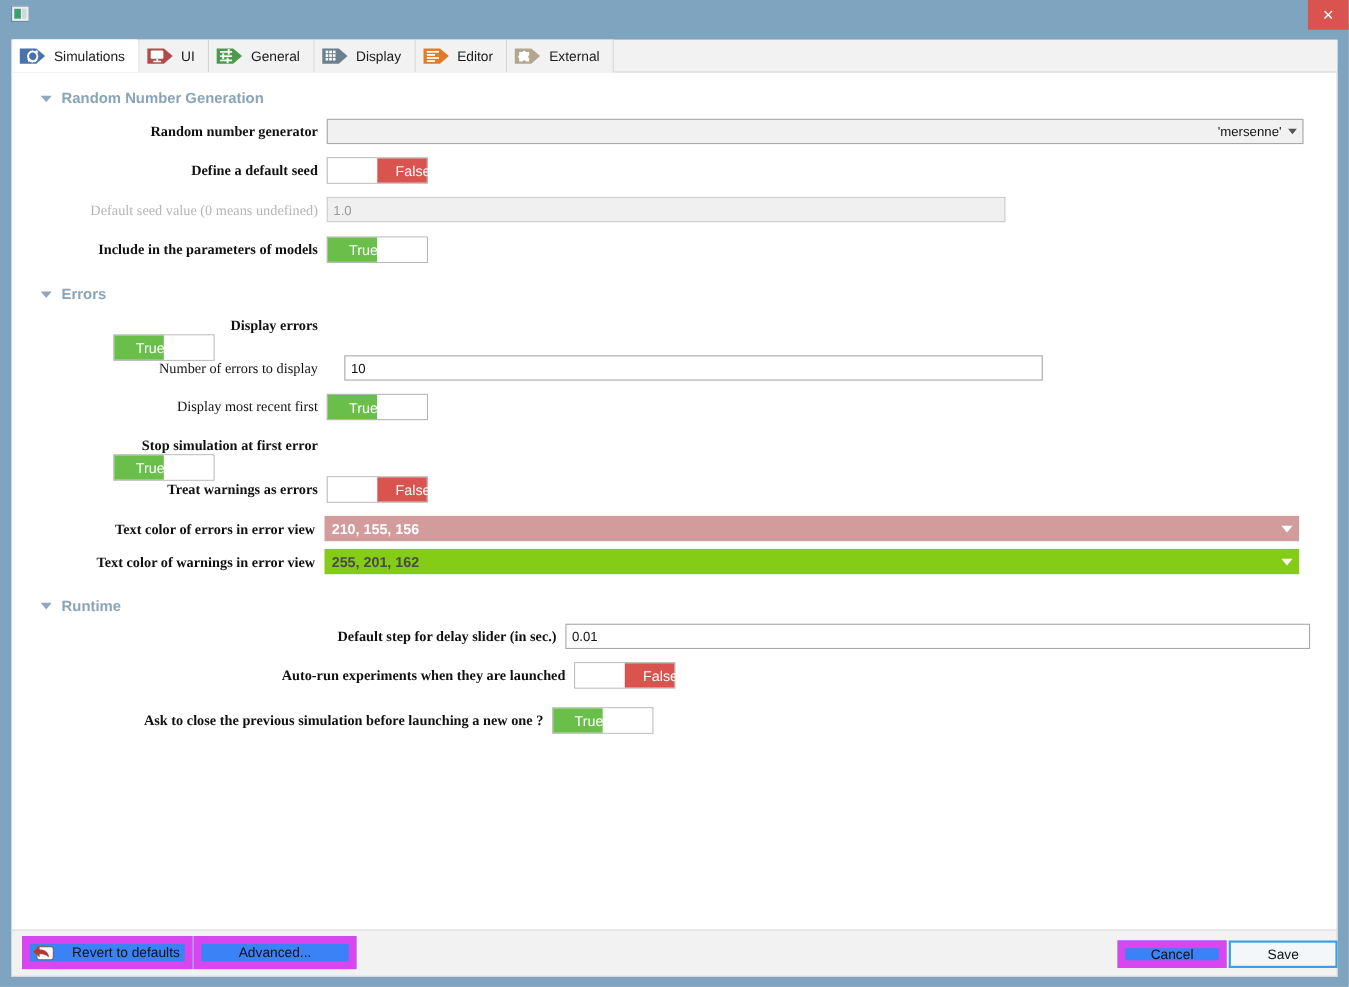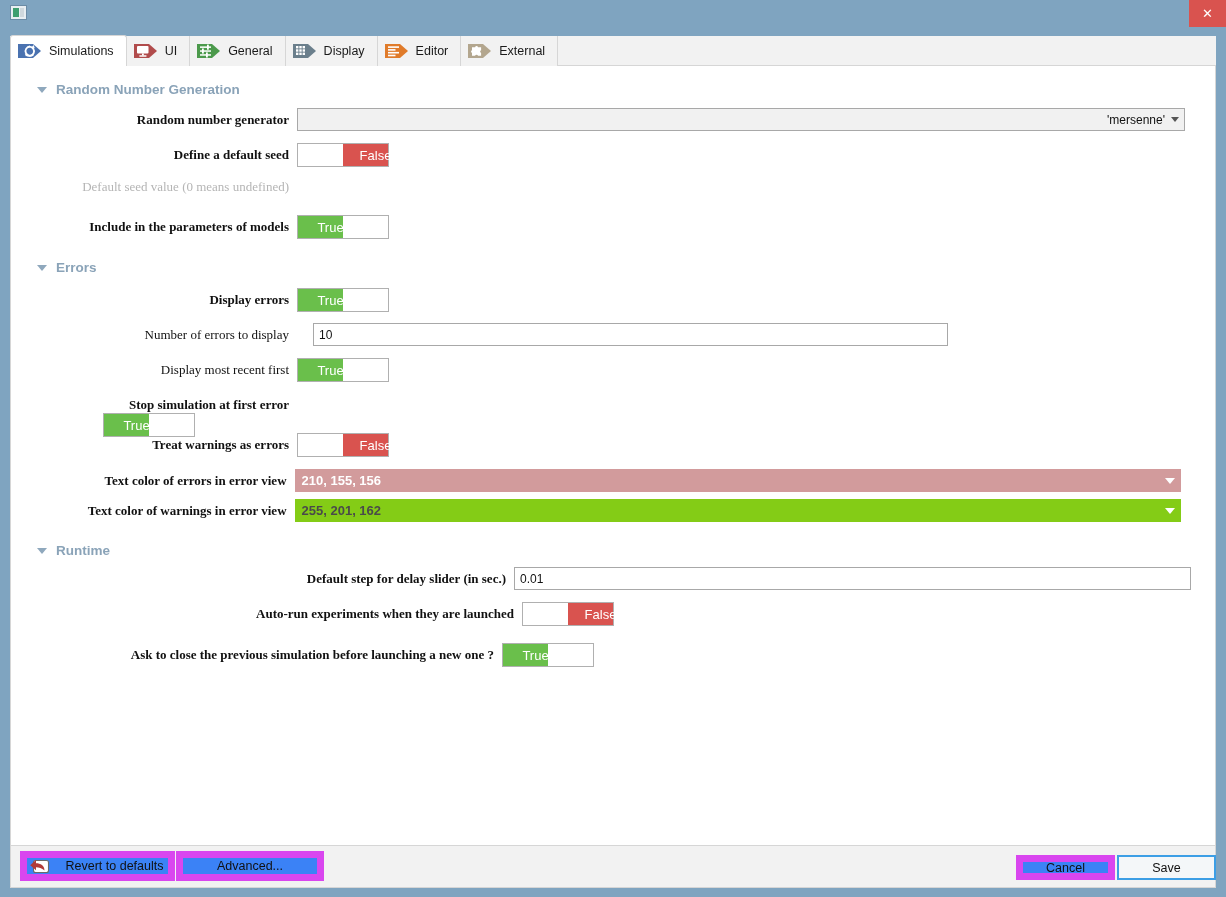--- a/index.html
+++ b/index.html
@@ -368,36 +368,39 @@
     <div class="row" style="left:0px; top:77px;">
       <div class="rlabel" style="width:278px;">Define a default seed</div>
       <div class="toggle off" style="margin-left:8px;">
         <div class="half left"></div>
         <div class="half right">False</div>
       </div>
     </div>
 
     <div class="row" style="left:0px; top:113px; width:1180px;">
       <div class="rlabel dim" style="width:278px;">Default seed value (0 means undefined)</div>
+      <div class="tinput disabled" style="margin-left:8px; width:617px;">
+        <span>1.0</span>
+      </div>
     </div>
 
     <div class="row" style="left:-256px; top:149px;">
       <div class="rlabel" style="width:534px;">Include in the parameters of models</div>
       <div class="toggle on" style="margin-left:8px;">
         <div class="half left">True</div>
         <div class="half right"></div>
       </div>
     </div>
 
     <div class="section-head" style="left:26px; top:194px;">
       <span class="tri"></span>
       <span class="section-title">Errors</span>
     </div>
 
-    <div class="row" style="left:-10px; top:222px;">
+    <div class="row" style="left:-10px; top:222px;flex-direction:column;">
       <div class="rlabel" style="width:288px;">Display errors</div>
       <div class="toggle on" style="margin-left:8px;">
         <div class="half left">True</div>
         <div class="half right"></div>
       </div>
     </div>
 
     <div class="row" style="left:0px; top:257px; width:1180px;">
       <div class="rlabel plain" style="width:278px;">Number of errors to display</div>
       <div class="tinput" style="margin-left:24px; width:635px;">

